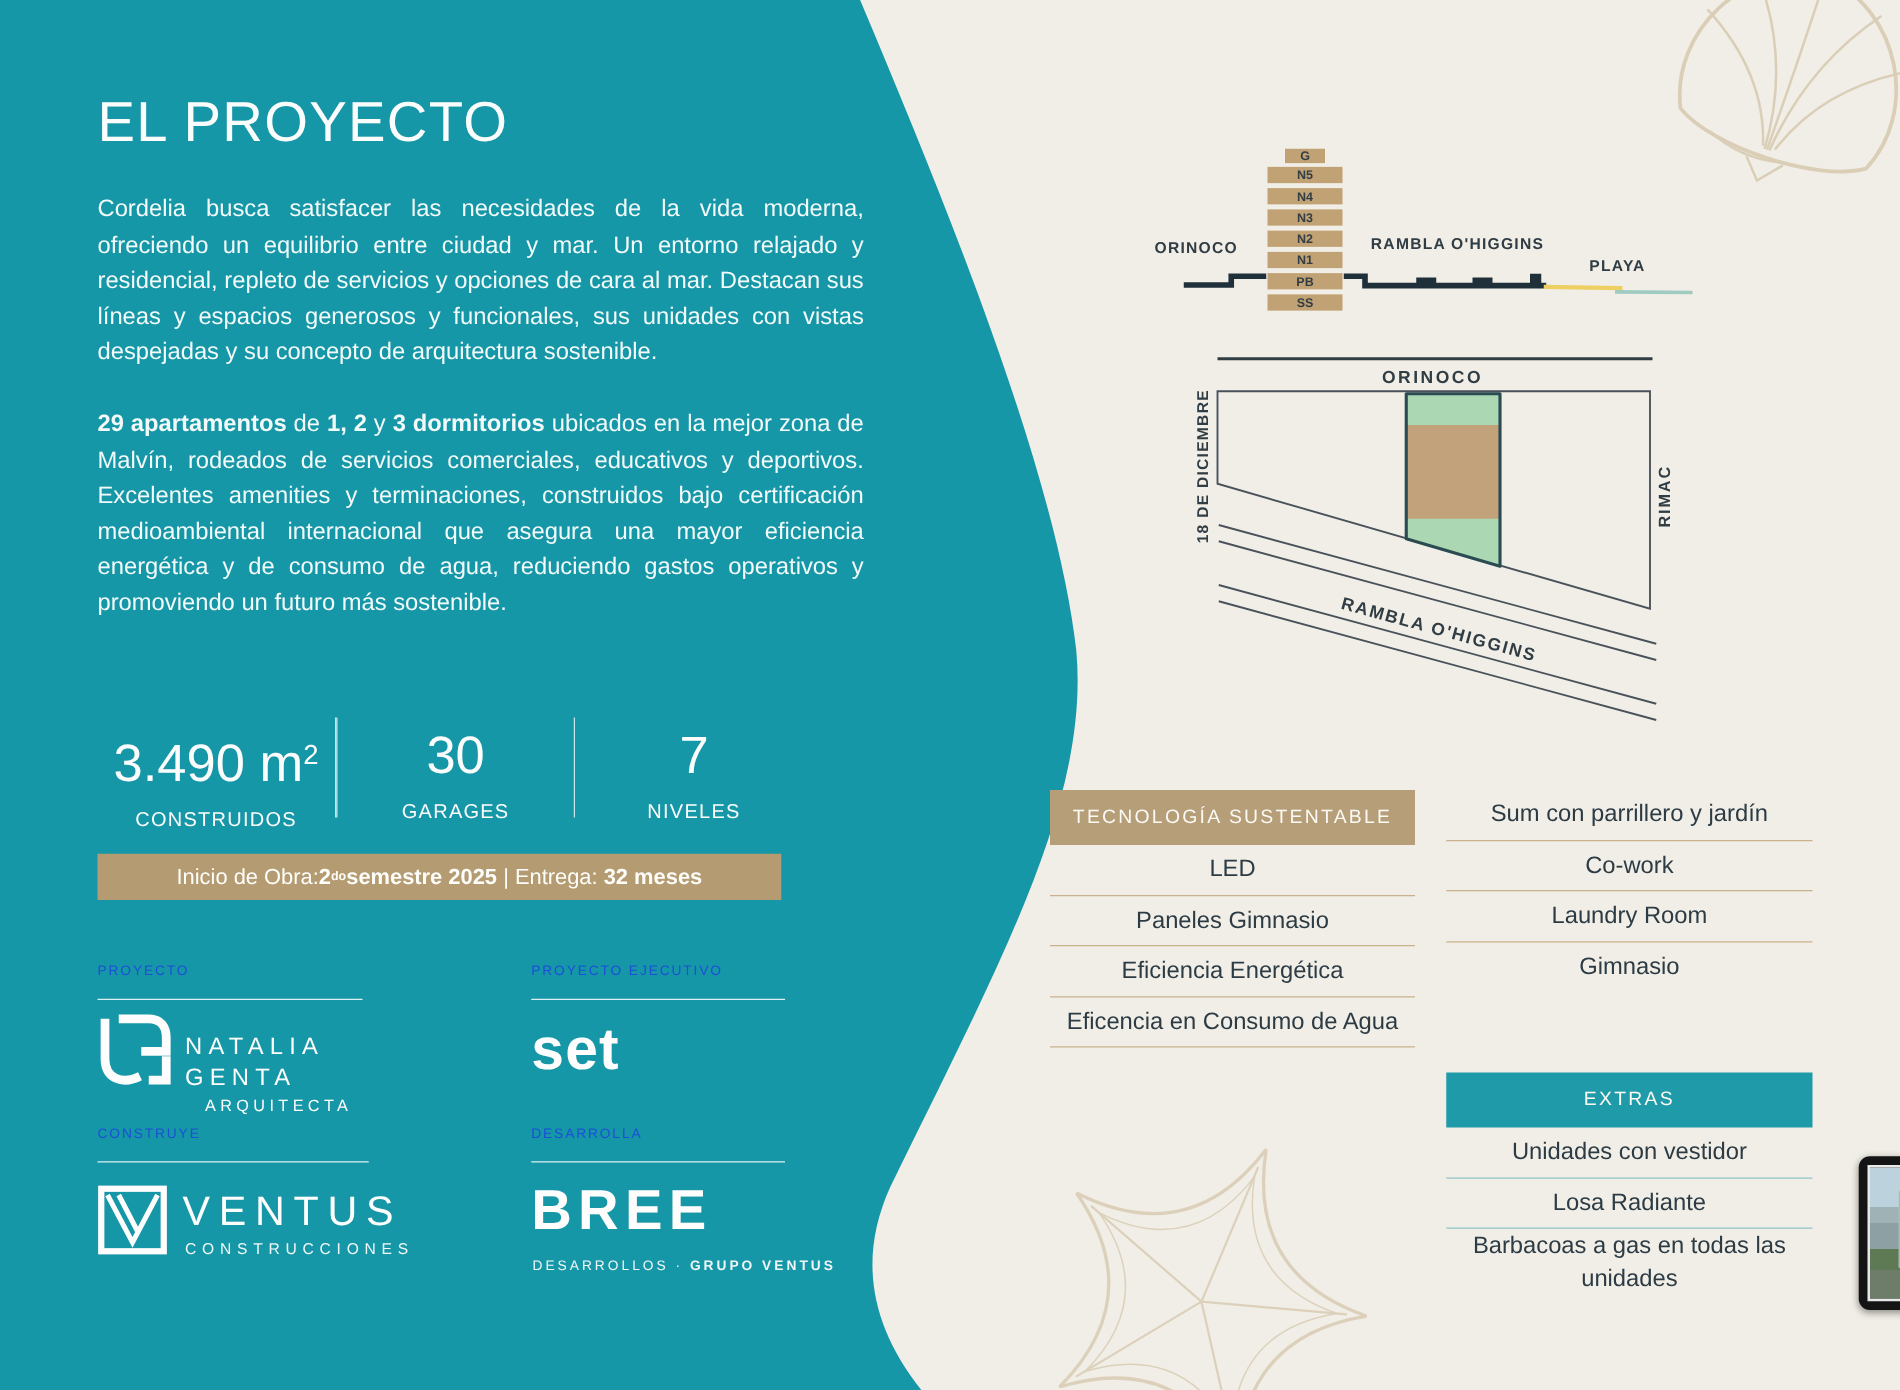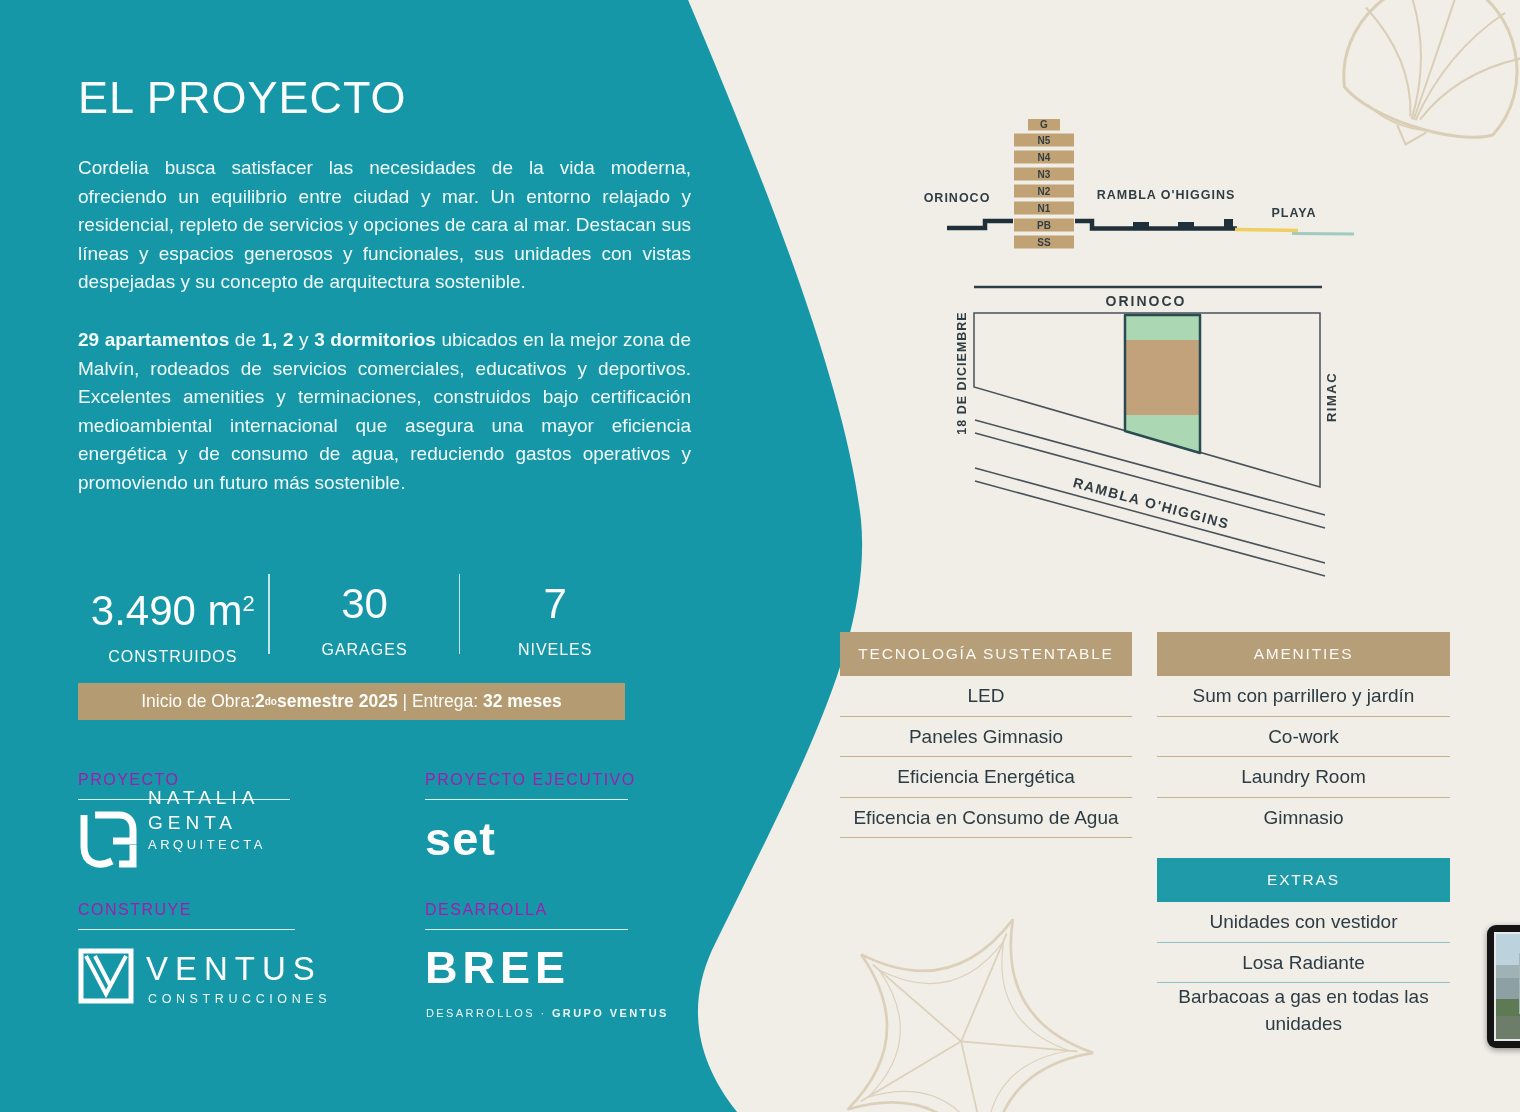--- a/index.html
+++ b/index.html
@@ -35,25 +35,25 @@
 
   .banner{
     left:78px;top:683px;width:547px;height:37px;background:#b59b72;
     display:flex;align-items:center;justify-content:center;
     font-size:17.5px;color:#fdfdfa;
   }
   .banner b{font-weight:700;}
   .banner sup{font-size:10px;vertical-align:6px;font-weight:700;}
 
   
-  .cred-label{font-size:16px;letter-spacing:1.5px;color:#a21caf;}
+  .cred-label{font-size:11px;letter-spacing:1.5px;color:#1d4ed8;}
   .cred-rule{height:1px;background:rgba(255,255,255,.85);}
   .ng-text{line-height:1;color:#fdfdfd;}
   .ng-text .l1,.ng-text .l2{font-size:19px;letter-spacing:5px;font-weight:500;margin-bottom:6px;}
-  .ng-text .l3{font-size:13px;letter-spacing:3.5px;font-weight:400;}
+  .ng-text .l3{font-size:13px;letter-spacing:3.5px;font-weight:400;margin-left:16px;}
   .set-logo{font-size:47px;font-weight:800;color:#fdfdfd;letter-spacing:1px;line-height:1;}
   .ventus-word{font-size:33px;font-weight:300;letter-spacing:7px;color:#fdfdfd;line-height:1;}
   .ventus-sub{font-size:12.5px;letter-spacing:4.6px;color:#f0f8f8;margin-top:7px;}
   .bree-word{font-size:45px;font-weight:700;letter-spacing:5px;color:#fdfdfd;line-height:1;}
   .bree-sub{font-size:11px;letter-spacing:2.4px;color:#eef7f7;margin-top:9px;}
   .bree-sub b{font-weight:700;}
 
   
   .list-col{position:absolute;}
   .list-head{
@@ -158,21 +158,21 @@
 
   <div class="abs cred-label" style="left:78px;top:771px;">PROYECTO</div>
   <div class="abs cred-rule" style="left:78px;top:799px;width:212px;"></div>
   <svg class="abs" style="left:78px;top:811px;" width="60" height="60" viewBox="0 0 60 60">
     <g fill="none" stroke="#fdfdfd" stroke-width="7">
       <path d="M 6,4 V 36 C 6,52 20,57 34,50"></path>
       <path d="M 17,4 H 41 C 51,4 55,11 55,19 V 30 H 35"></path>
       <path d="M 55,34 V 53 H 41"></path>
     </g>
   </svg>
-  <div class="abs ng-text" style="left:148px;top:788px;">
+  <div class="abs ng-text" style="left:148px;top:828px;">
     <div class="l1">NATALIA</div>
     <div class="l2">GENTA</div>
     <div class="l3">ARQUITECTA</div>
   </div>
 
   <div class="abs cred-label" style="left:425px;top:771px;">PROYECTO EJECUTIVO</div>
   <div class="abs cred-rule" style="left:425px;top:799px;width:203px;"></div>
   <div class="abs set-logo" style="left:425px;top:815px;">set</div>
 
   <div class="abs cred-label" style="left:78px;top:901px;">CONSTRUYE</div>
@@ -259,21 +259,20 @@
 
   <div class="list-col" style="left:840px;top:632px;width:292px;">
     <div class="list-head">TECNOLOGÍA SUSTENTABLE</div>
     <div class="list-item">LED</div>
     <div class="list-item">Paneles Gimnasio</div>
     <div class="list-item">Eficiencia Energética</div>
     <div class="list-item">Eficencia en Consumo de Agua</div>
   </div>
 
   <div class="list-col" style="left:1157px;top:632px;width:293px;">
-    <div class="list-head">AMENITIES</div>
     <div class="list-item">Sum con parrillero y jardín</div>
     <div class="list-item">Co-work</div>
     <div class="list-item">Laundry Room</div>
     <div class="list-item last">Gimnasio</div>
   </div>
 
   <div class="list-col extras" style="left:1157px;top:858px;width:293px;">
     <div class="list-head teal">EXTRAS</div>
     <div class="list-item">Unidades con vestidor</div>
     <div class="list-item">Losa Radiante</div>

